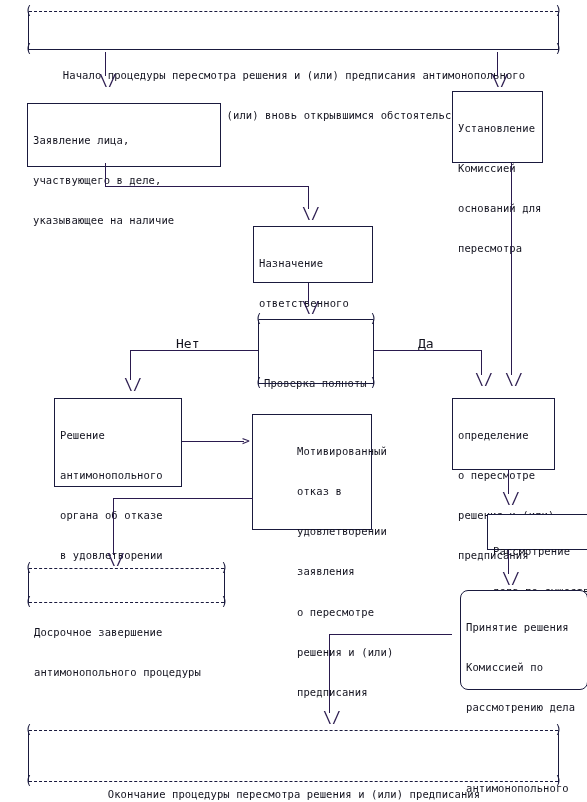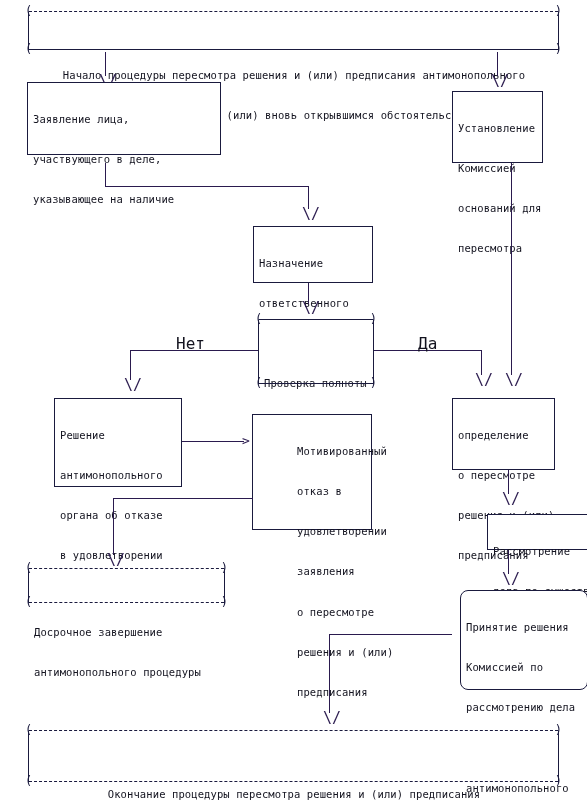--- a/index.html
+++ b/index.html
@@ -94,21 +94,21 @@
     position: absolute;
     color: #2a1a4e;
     font-size: 13px;
     line-height: 13px;
     font-family: "DejaVu Sans Mono", "Liberation Mono", monospace;
     user-select: none;
   }
   .edge-label {
     position: absolute;
     color: #13131f;
-    font-size: 16px;
+    font-size: 13px;
     line-height: 12px;
     background: #ffffff;
     padding: 0 2px;
     white-space: pre;
     font-family: "DejaVu Sans Mono", "Liberation Mono", monospace;
   }
 </style>
 </head>
 <body>
 
@@ -126,21 +126,21 @@
     <div>Начало процедуры пересмотра решения и (или) предписания антимонопольного</div>
     <div>органа по новым и (или) вновь открывшимся обстоятельствам</div>
   </div>
 
   <div class="v" style="left:105px; top:52px; width:1px; height:24px;"></div>
   <div class="arrow-down" style="left:99px; top:74px;">\/</div>
 
   <div class="v" style="left:497px; top:52px; width:1px; height:24px;"></div>
   <div class="arrow-down" style="left:491px; top:74px;">\/</div>
 
-  <div class="box" style="left:27px; top:82px; width:194px; height:73px;">
+  <div class="box" style="left:27px; top:103px; width:194px; height:64px;">
     <div>Заявление лица,</div>
     <div>участвующего в деле,</div>
     <div>указывающее на наличие</div>
   </div>
 
   <div class="box" style="left:452px; top:91px; width:91px; height:72px;">
     <div>Установление</div>
     <div>Комиссией</div>
     <div>оснований для</div>
     <div>пересмотра</div>

